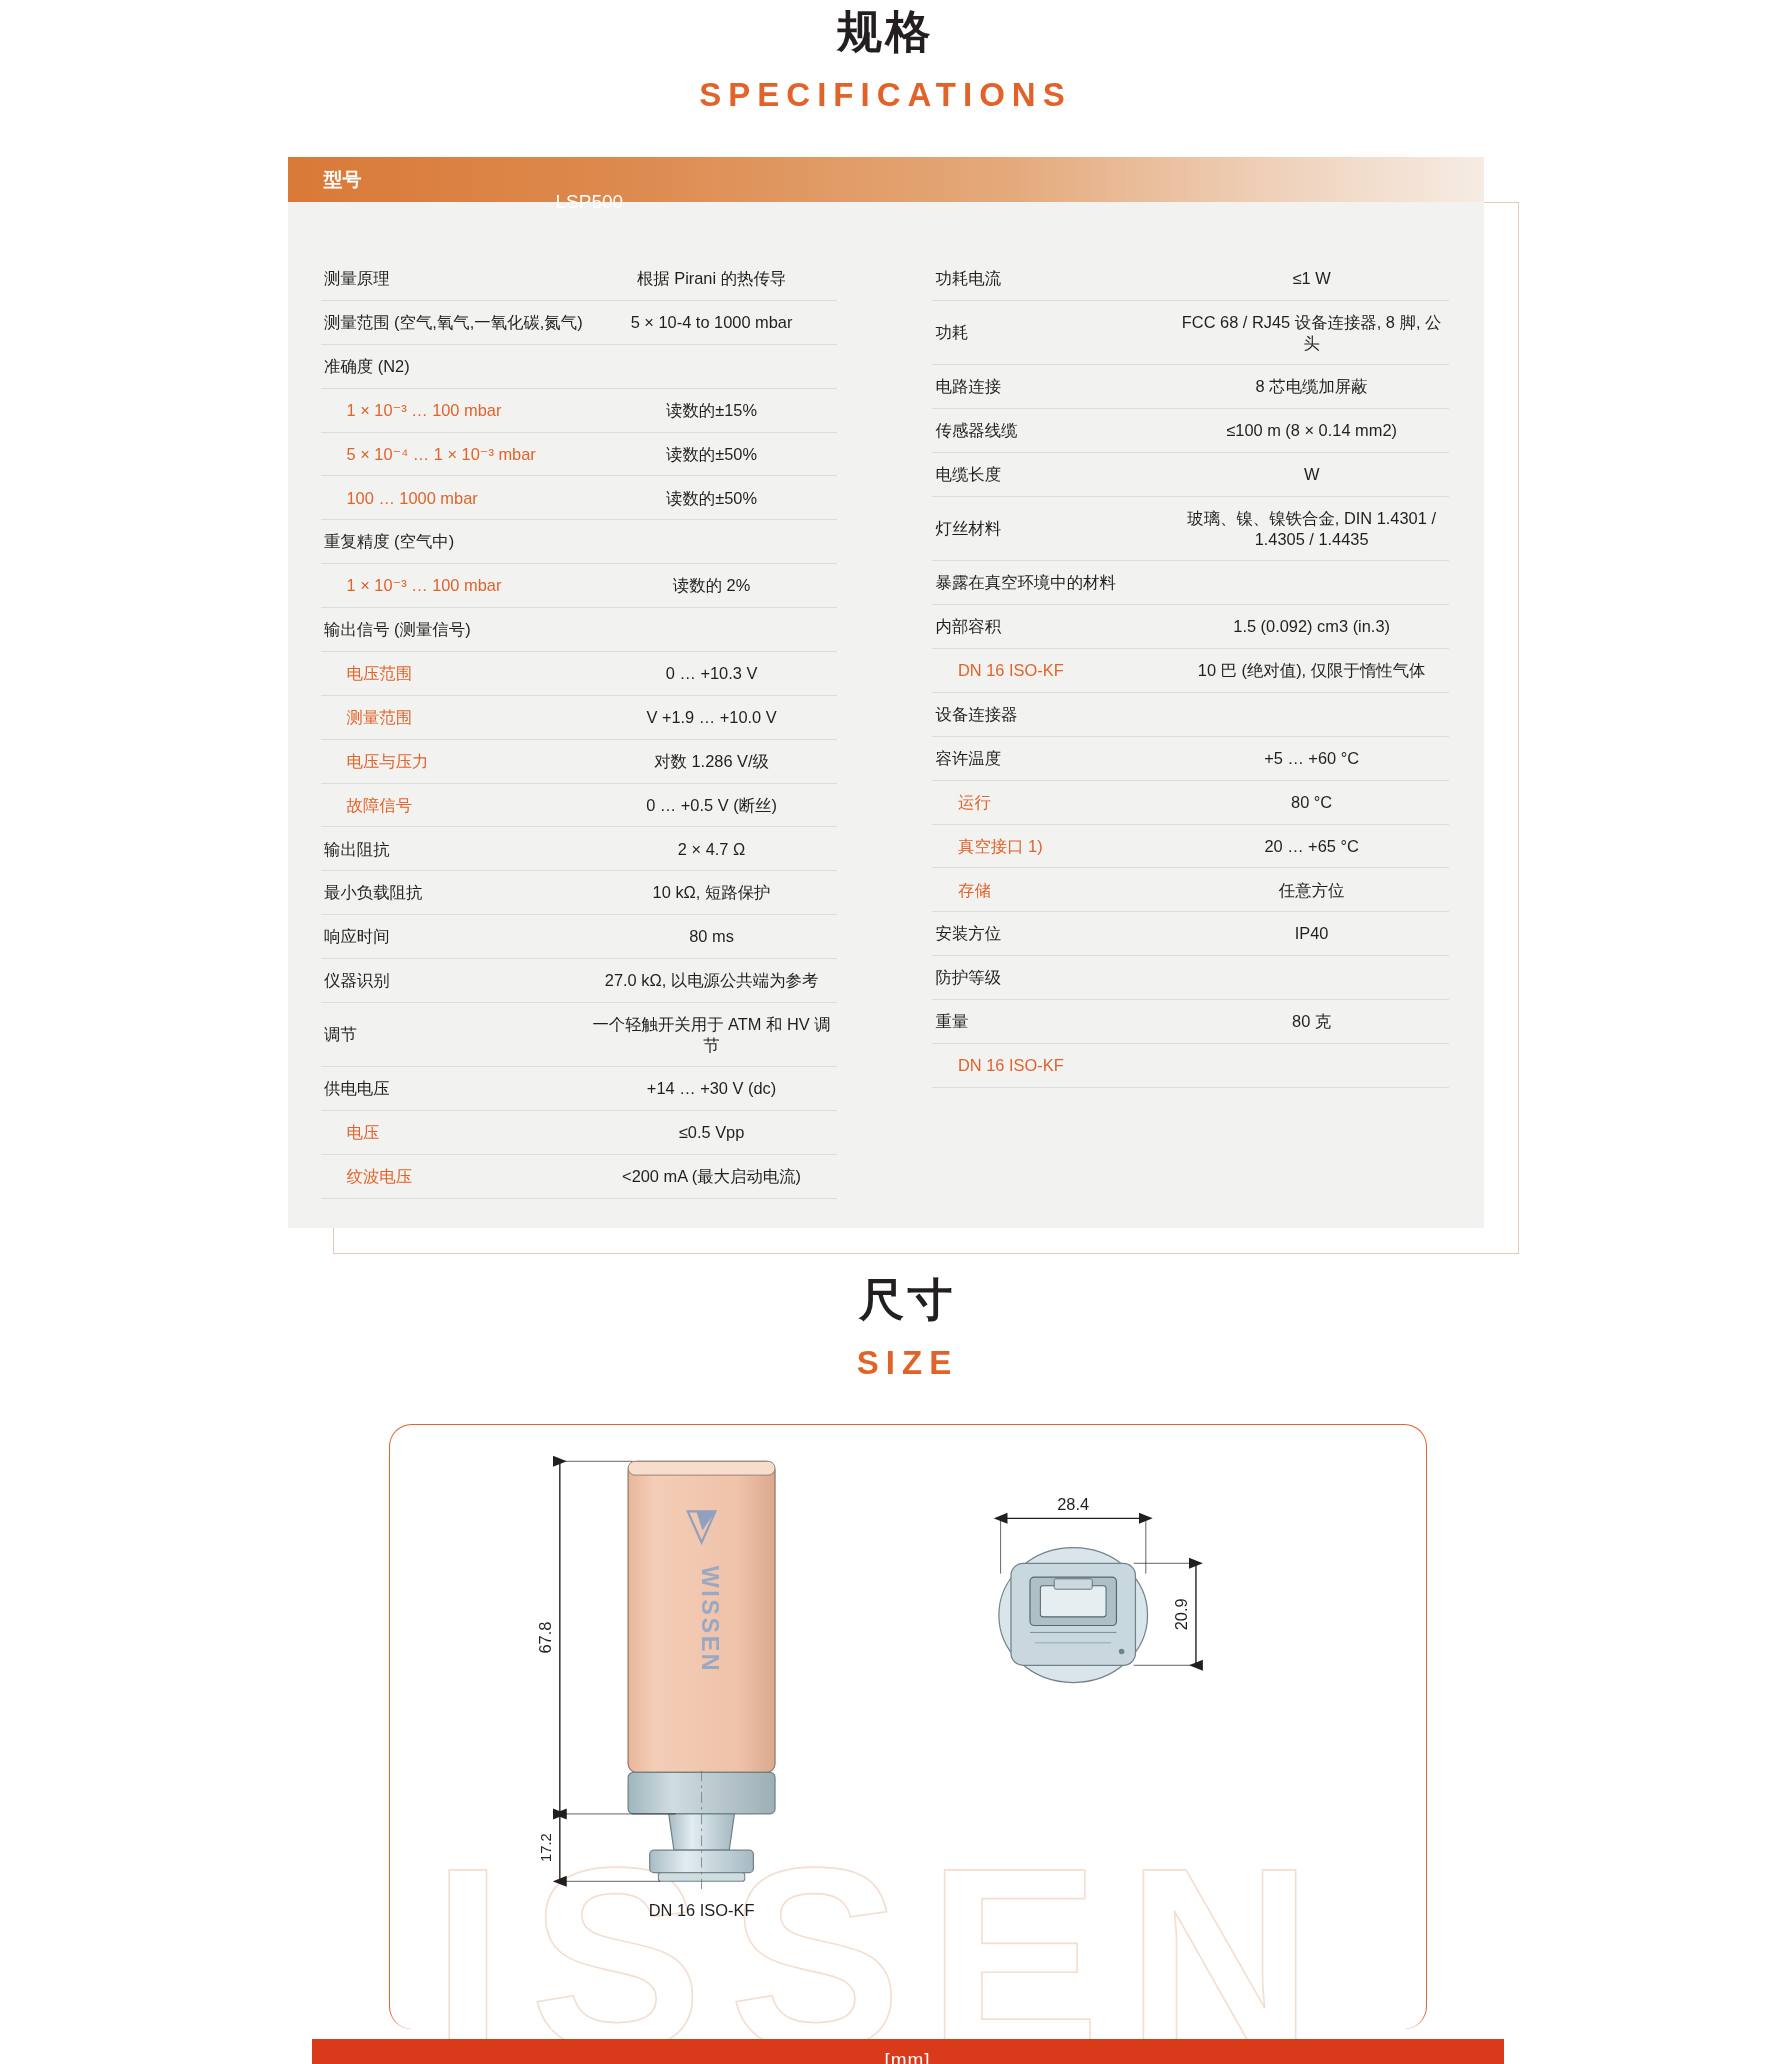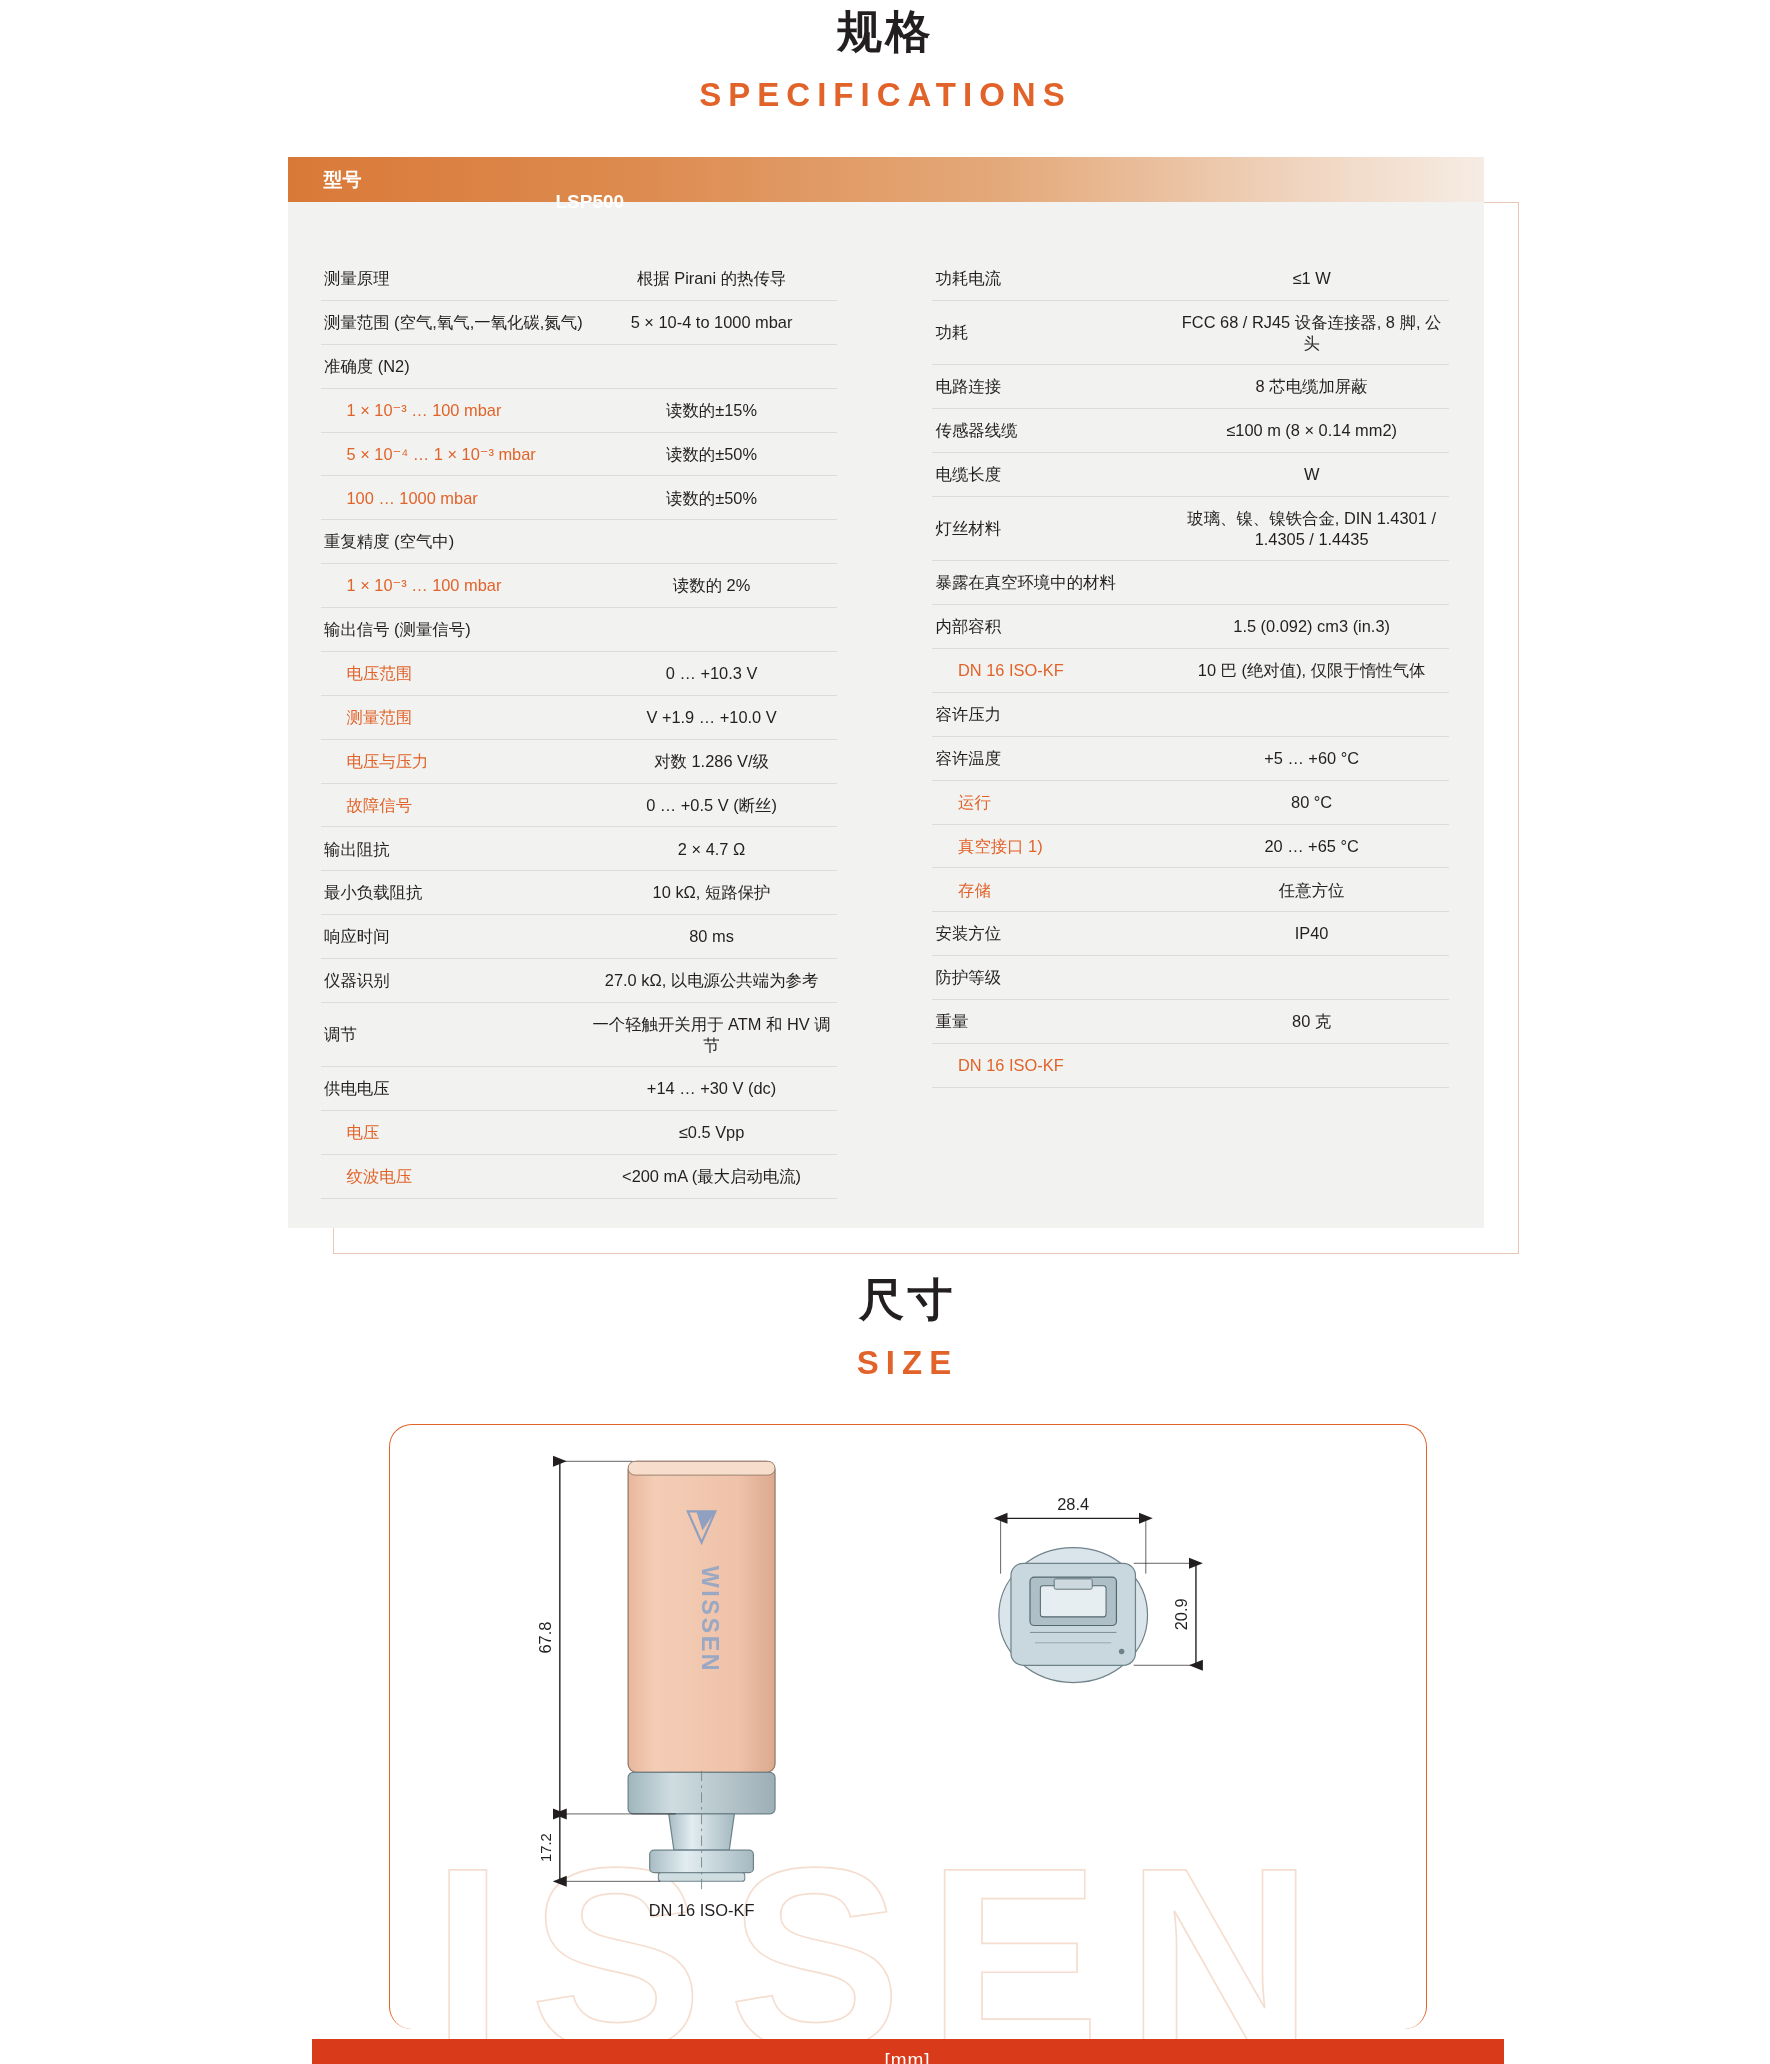--- a/index.html
+++ b/index.html
@@ -57,21 +57,21 @@
   .spec-header {
     display: flex;
     align-items: center;
     height: 45px;
     background: linear-gradient(to right, #d97938 0%, #dd8a4e 28%, #e4a97a 60%, #f0d5c0 85%, #f6ece4 100%);
     color: #ffffff;
     font-size: 19px;
     font-weight: 700;
   }
   .spec-header .h-model-label { width: 268px; padding-left: 36px; box-sizing: border-box; }
-  .spec-header .h-model-value { font-weight: 700; margin-top: 44px; }
+  .spec-header .h-model-value { font-weight: 400; margin-top: 44px; }
 
   .spec-columns {
     display: flex;
     padding: 19px 35px 0 33px;
     gap: 95px;
     margin-top: 36px;
   }
   .spec-col { flex: 1 1 0; }
 
   table.spec-table {
@@ -305,21 +305,21 @@
                 </tr>
                 <tr>
                   <td class="label">内部容积</td>
                   <td class="value">1.5 (0.092) cm3 (in.3)</td>
                 </tr>
                 <tr>
                   <td class="label sub">DN 16 ISO-KF</td>
                   <td class="value">10 巴 (绝对值), 仅限于惰性气体</td>
                 </tr>
                 <tr>
-                  <td class="label">容许压力</td>
+                  <td class="label">设备连接器</td>
                   <td class="value"></td>
                 </tr>
                 <tr>
                   <td class="label">容许温度</td>
                   <td class="value">+5 … +60 °C</td>
                 </tr>
                 <tr>
                   <td class="label sub">运行</td>
                   <td class="value">80 °C</td>
                 </tr>

